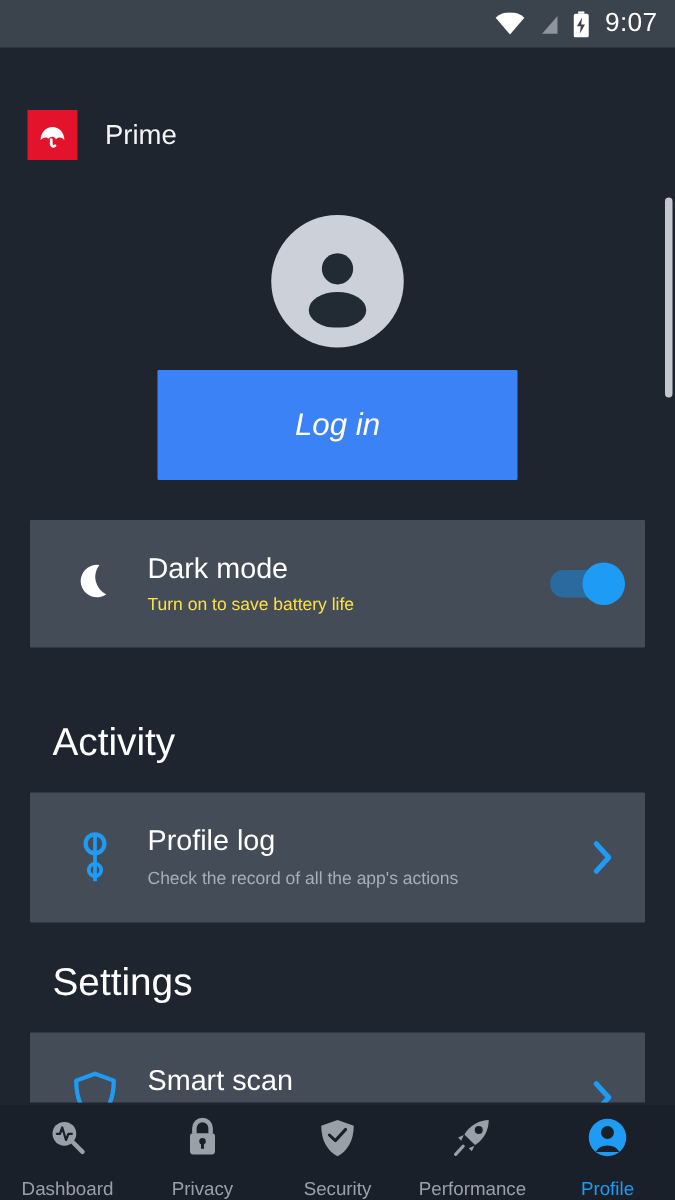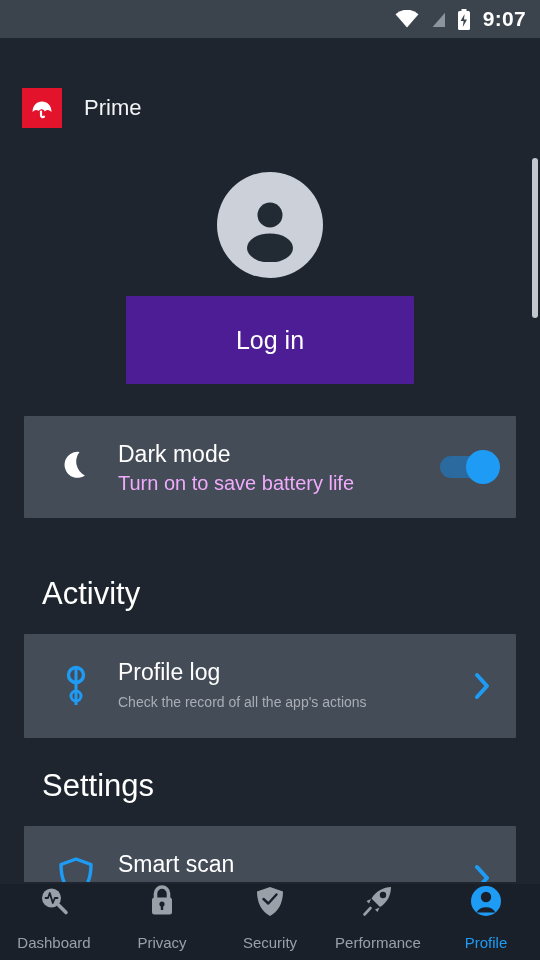--- a/index.html
+++ b/index.html
@@ -17,21 +17,20 @@
 
   
   .status-bar {
     height:38px;
     background:#3b434d;
     display:flex;
     align-items:center;
     justify-content:flex-end;
     padding:0 14px 0 0;
     gap:10px;
-    font-weight:bold;
   }
   .status-bar .sb-icon { display:flex; align-items:center; }
   .status-time {
     color:#ffffff;
     font-size:21px;
     letter-spacing:0.3px;
     margin-left:2px;
   }
 
   
@@ -69,48 +68,49 @@
   .avatar {
     width:106px; height:106px;
     border-radius:50%;
     background:#ccd1d9;
     display:flex; align-items:center; justify-content:center;
   }
 
   .login-wrap { display:flex; justify-content:center; padding-top:18px; }
   .login-btn {
     width:288px; height:88px;
-    background:#4c1d95;
+    background:#3b82f6;
     border:none;
     color:#ffffff;
     font-size:25px;
     font-family:"Liberation Sans", sans-serif;
     cursor:pointer;
     border-radius:1px;
+    font-style:italic;
   }
 
   
   .card {
     margin:0 24px;
     background:#444c57;
     border-radius:1px;
     display:flex;
     align-items:center;
     position:relative;
   }
 
   .darkmode-card {
     margin-top:32px;
     height:102px;
     padding:0 20px 0 26px;
   }
   .dm-icon { width:52px; flex:0 0 52px; display:flex; justify-content:center; }
   .dm-text { flex:1; padding-left:16px; }
   .dm-title { color:#ffffff; font-size:23px; line-height:30px; }
-  .dm-sub { color:#f0abfc; font-size:20px; line-height:24px; margin-top:2px; }
+  .dm-sub { color:#fde047; font-size:14px; line-height:24px; margin-top:2px; }
 
   .toggle {
     width:56px; height:22px;
     background:#2b6a9e;
     border-radius:11px;
     position:relative;
     flex:0 0 56px;
     cursor:pointer;
   }
   .toggle .knob {
@@ -165,21 +165,21 @@
     left:0; bottom:0;
     width:540px; height:76px;
     background:#1a2029;
     display:flex;
   }
   .nav-item {
     flex:1;
     display:flex;
     flex-direction:column;
     align-items:center;
-    justify-content:flex-start;
+    justify-content:flex-end;
     gap:16px;
     cursor:pointer;
   }
   .nav-icon { height:34px; display:flex; align-items:center; justify-content:center; }
   .nav-label { font-size:15px; color:#9aa0a8; }
   .nav-item.active .nav-label { color:#1e9cf5; }
 </style>
 </head>
 <body>
 

